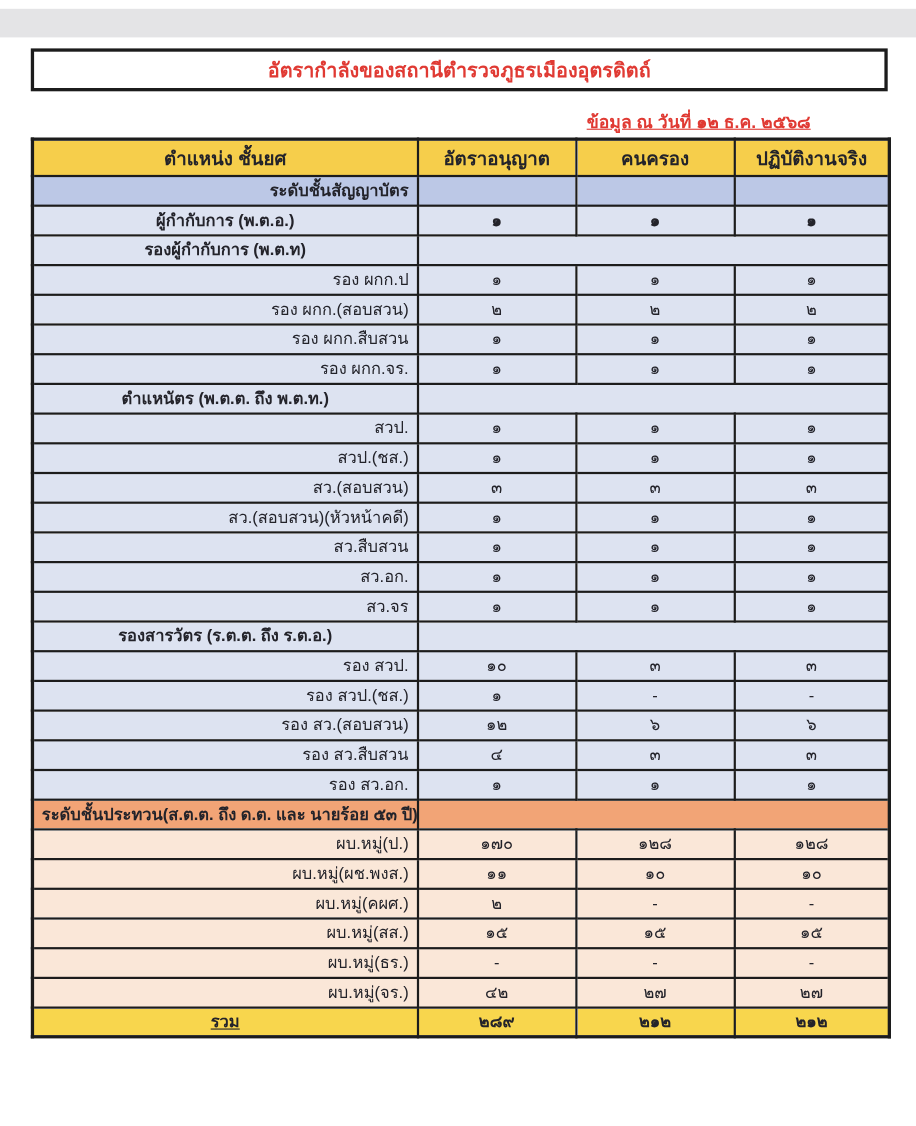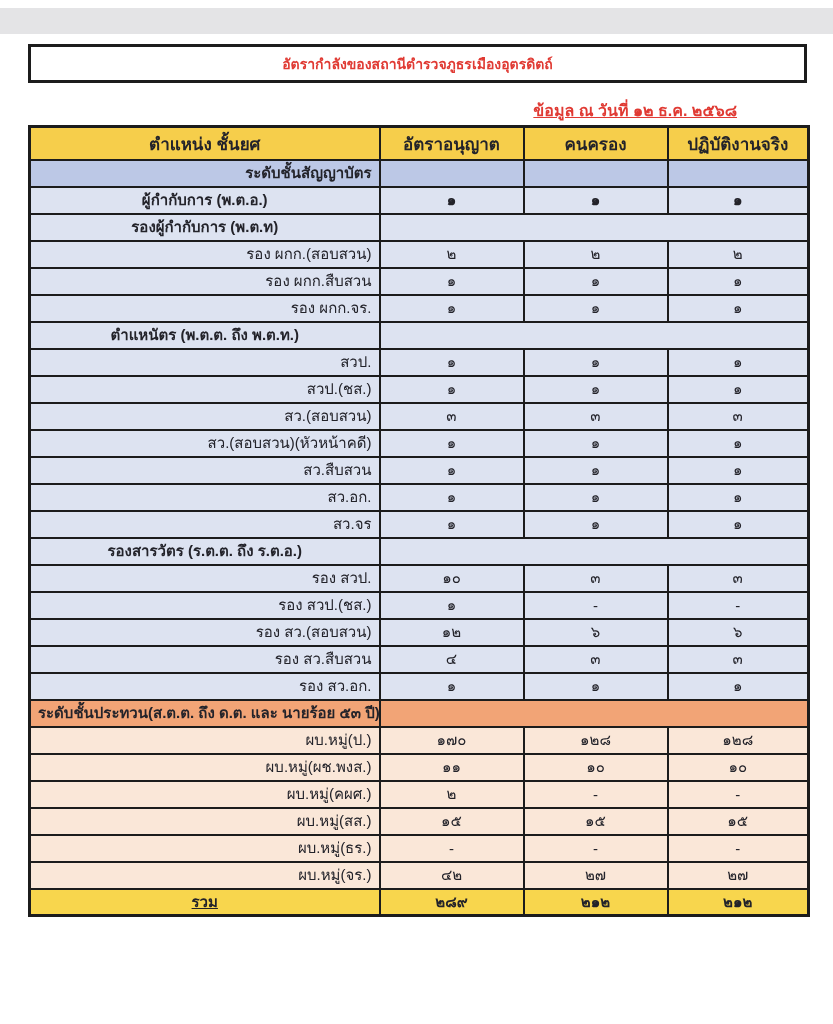--- a/index.html
+++ b/index.html
@@ -16,21 +16,21 @@
     background:var(--scan_band,#e4e4e6);
   }
   .title-box {
     position:absolute; left:28px; top:44px; width:779px; height:39px;
     background:#ffffff;
     border:3px solid var(--border,#1c1c1c);
     display:flex; align-items:center; justify-content:center;
   }
   .title-text {
     color:var(--red_text,#e03a33);
-    font-weight:bold; font-size:14px; line-height:1;
+    font-weight:bold; font-size:18px; line-height:1;
   }
   .date-note {
     position:absolute; top:98px; left:28px; width:709px;
     text-align:right;
     color:var(--red_text,#e03a33);
     font-weight:bold; font-size:16px;text-decoration:underline;
   }
   table.staff {
     position:absolute; left:28px; top:125px; width:779px;
     border-collapse:collapse; table-layout:fixed;
@@ -97,20 +97,26 @@
           <td class="label bg-blue al-center bold">ผู้กำกับการ (พ.ต.อ.)</td>
           <td class="num bg-blue bold">๑</td>
           <td class="num bg-blue bold">๑</td>
           <td class="num bg-blue bold">๑</td>
         </tr>
         <tr>
           <td class="label bg-blue al-center bold">รองผู้กำกับการ (พ.ต.ท)</td>
           <td colspan="3" class="merged bg-blue"></td>
         </tr>
         <tr>
+          <td class="label bg-blue">รอง ผกก.ป</td>
+          <td class="num bg-blue">๑</td>
+          <td class="num bg-blue">๑</td>
+          <td class="num bg-blue">๑</td>
+        </tr>
+        <tr>
           <td class="label bg-blue">รอง ผกก.(สอบสวน)</td>
           <td class="num bg-blue">๒</td>
           <td class="num bg-blue">๒</td>
           <td class="num bg-blue">๒</td>
         </tr>
         <tr>
           <td class="label bg-blue">รอง ผกก.สืบสวน</td>
           <td class="num bg-blue">๑</td>
           <td class="num bg-blue">๑</td>
           <td class="num bg-blue">๑</td>

